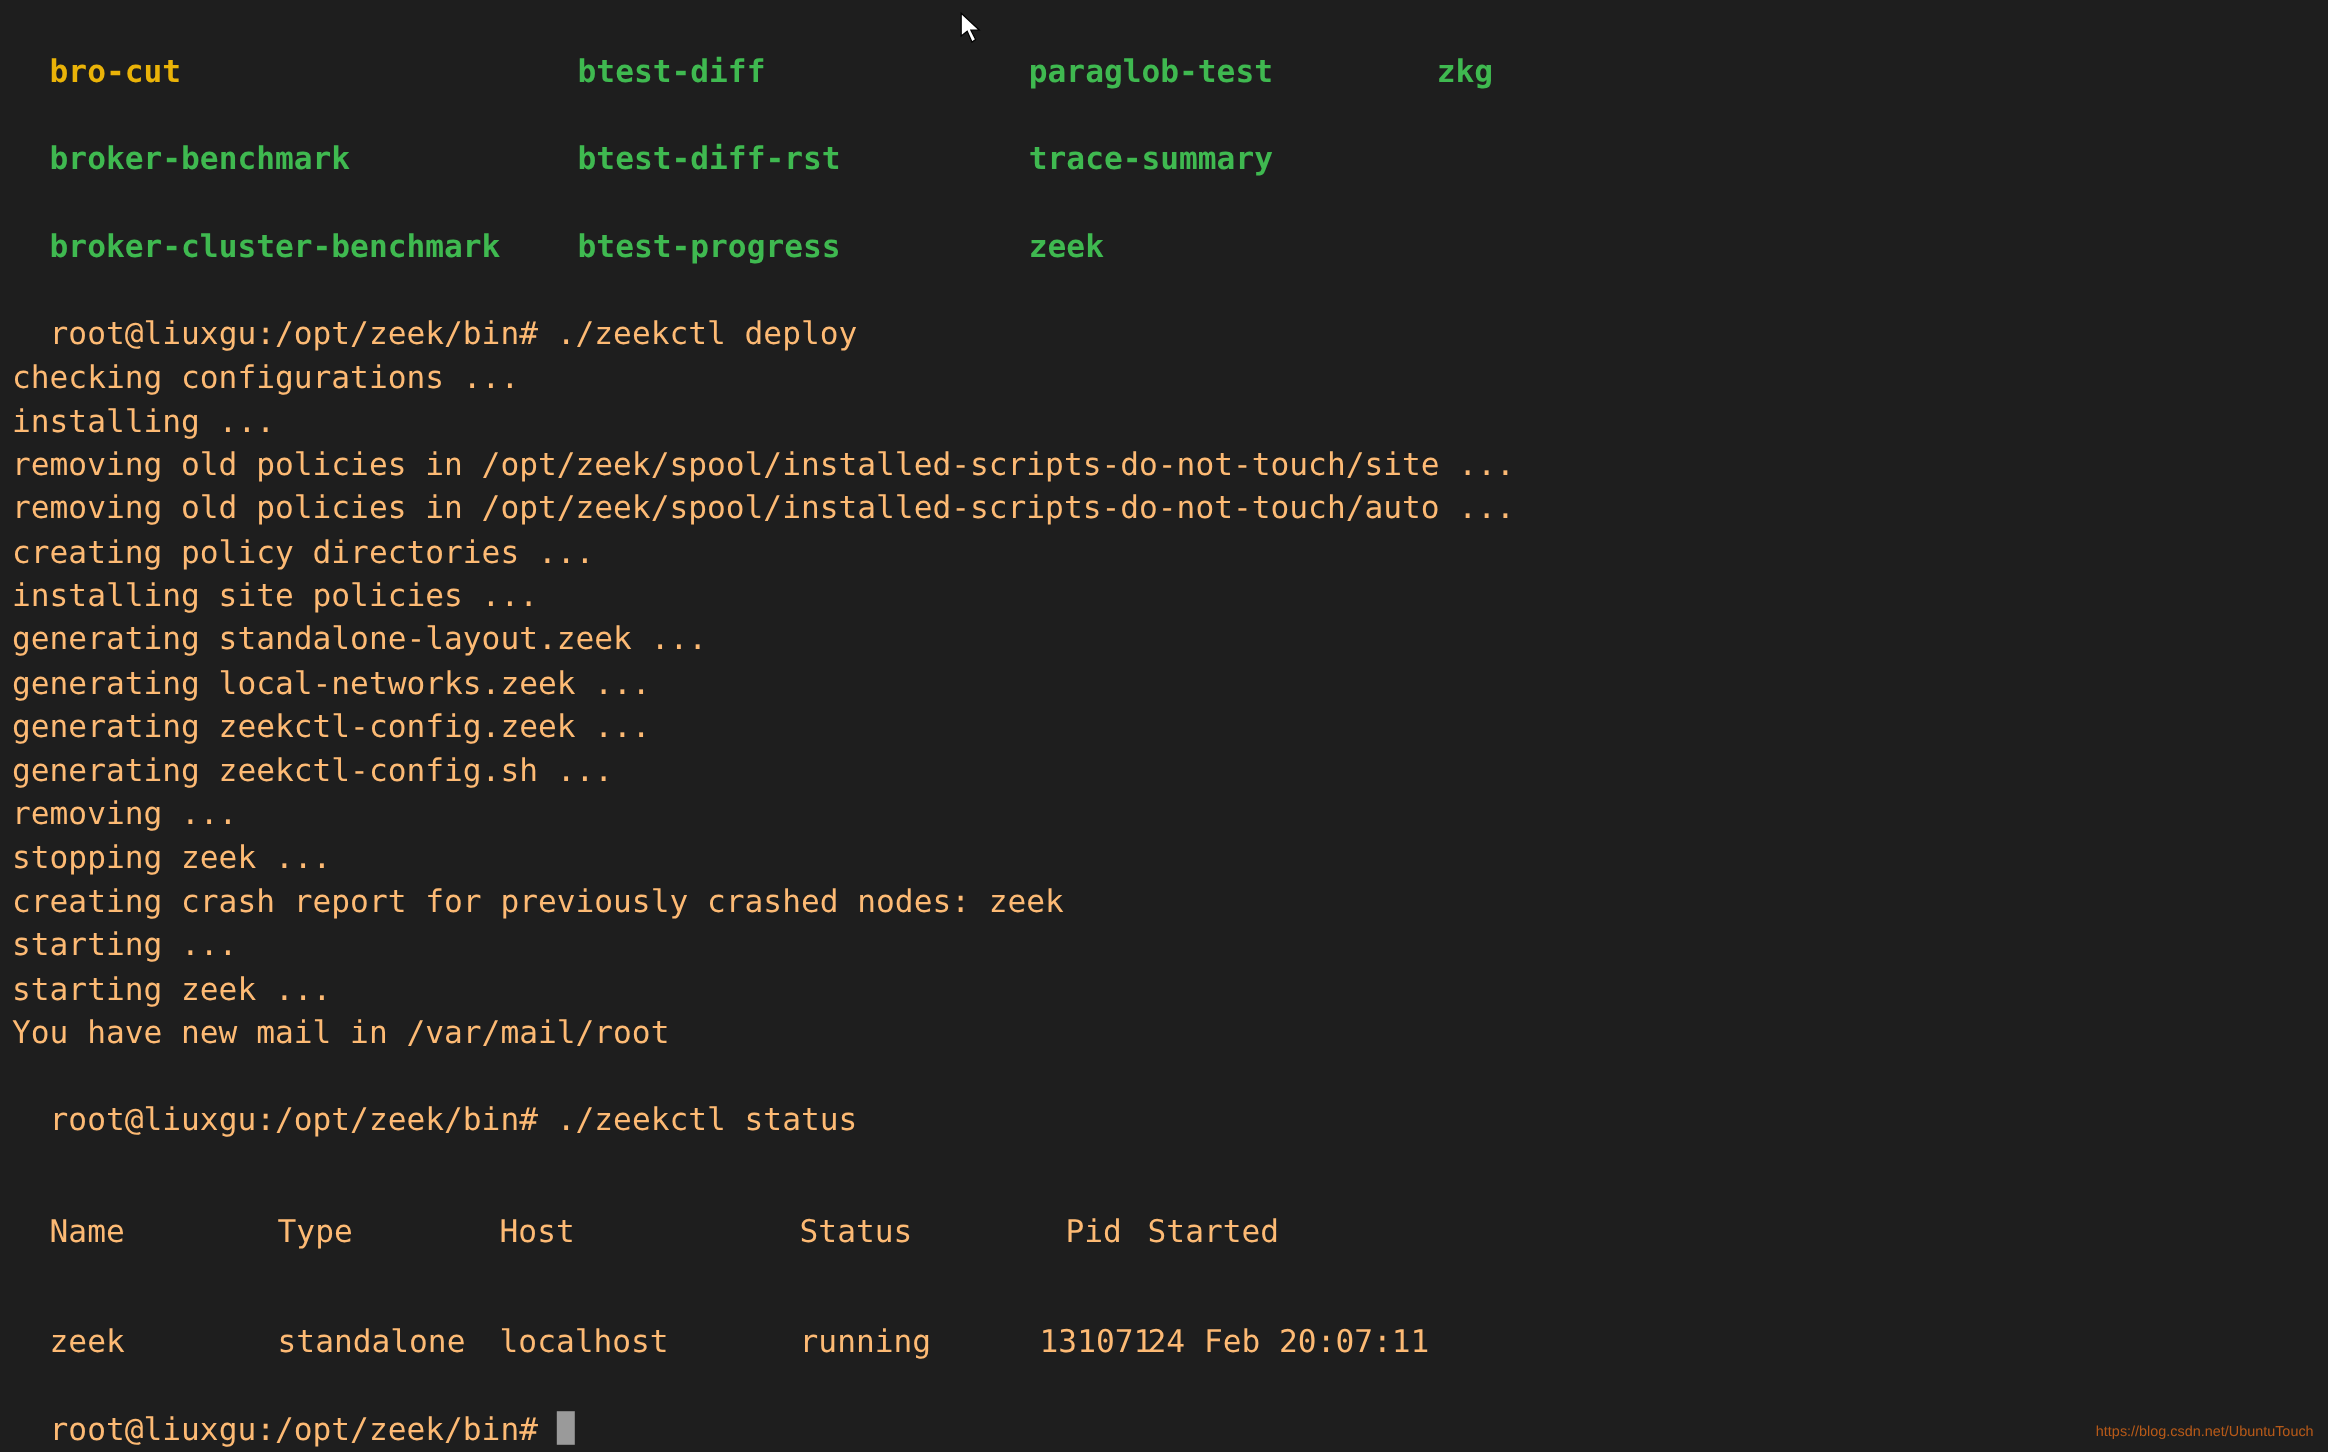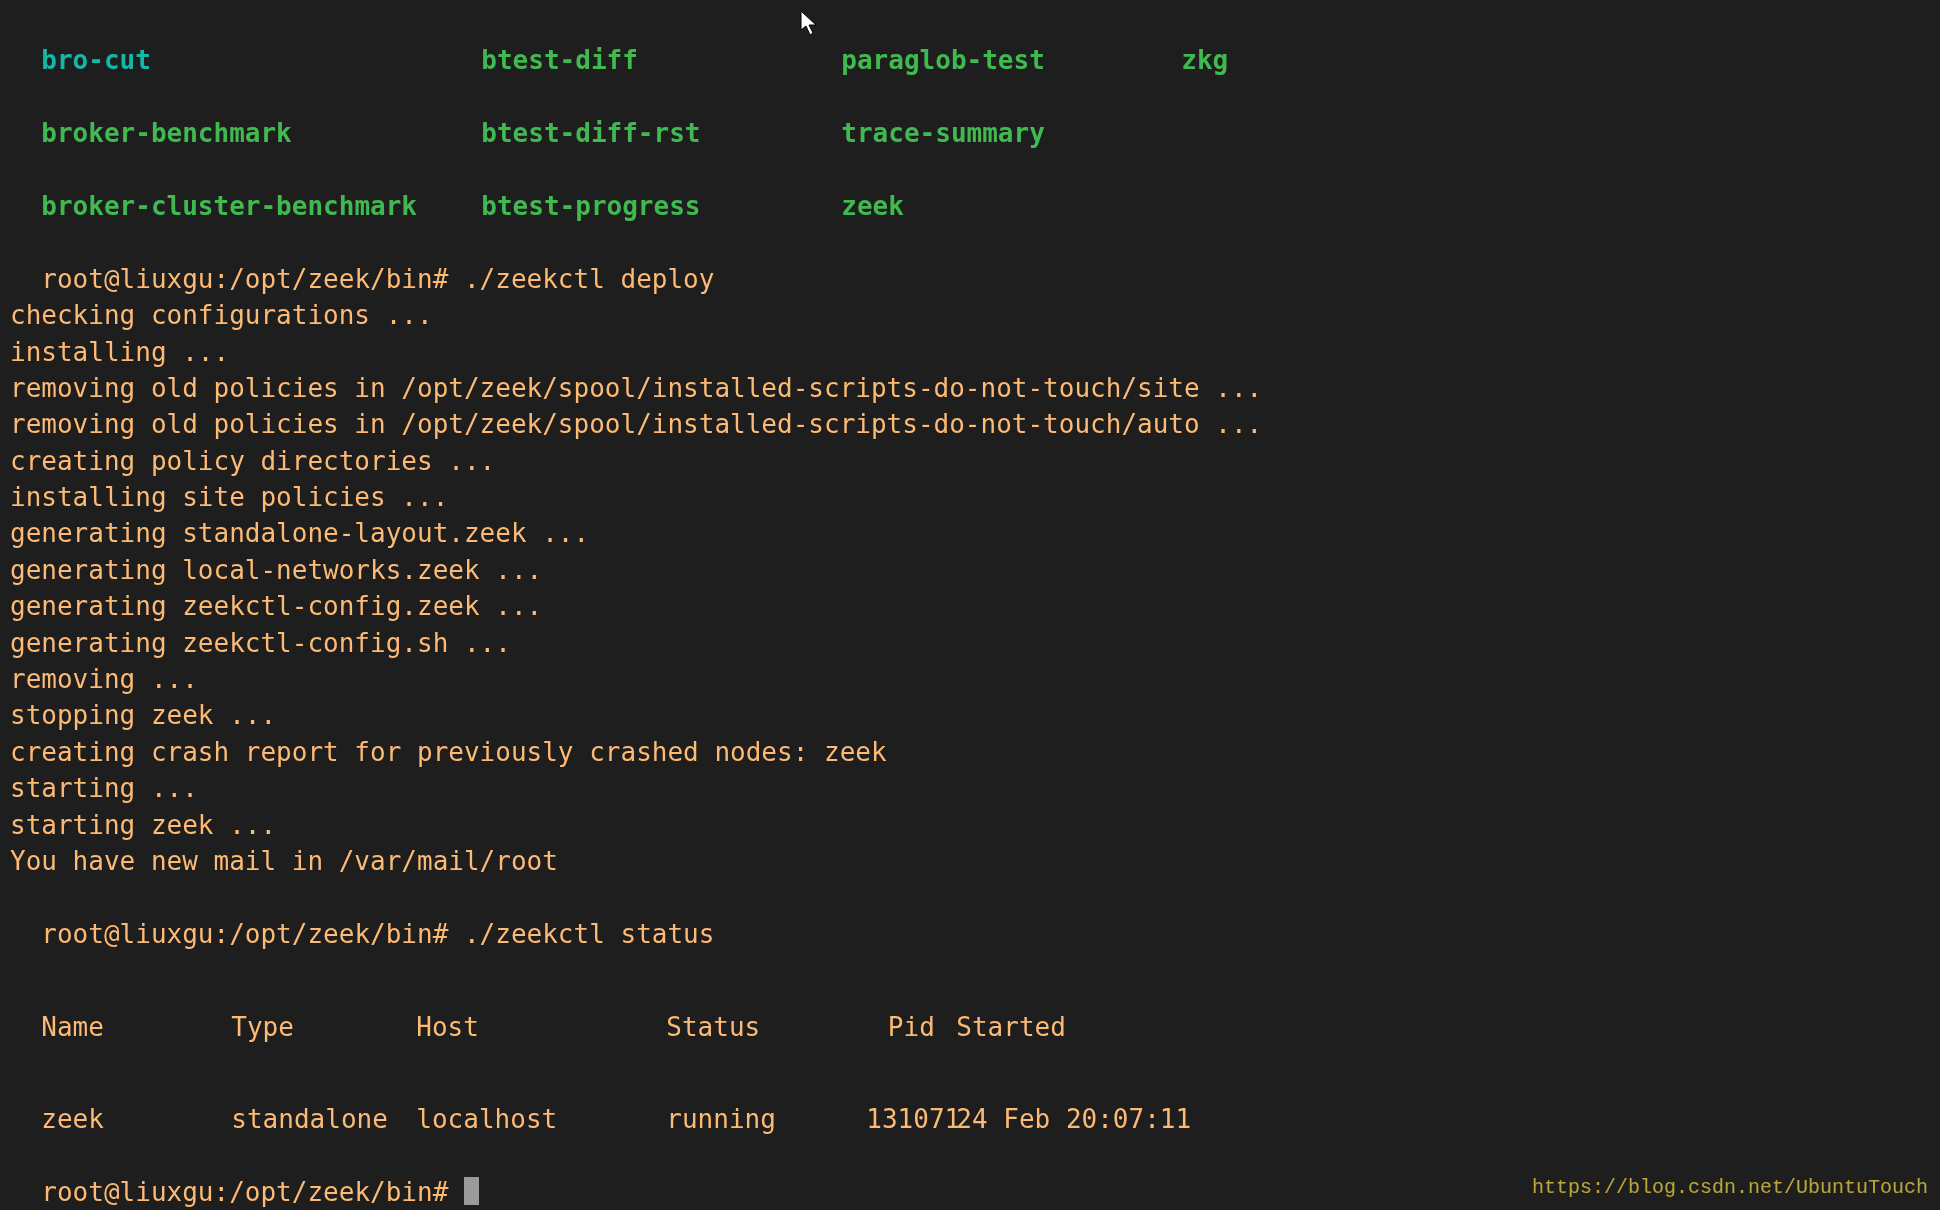--- a/index.html
+++ b/index.html
@@ -9,50 +9,50 @@
       font-size: 26px;
       line-height: 1.4;
       color: #e8e8e8;
       padding: 6px 10px;
       width: 1940px;
       height: 1210px;
       overflow: hidden;
       position: relative;
     }
     .row { white-space: pre; }
-    .cyan { color: #14b8a6; font-weight: 600; }
+    .cyan { color: #eab308; font-weight: 600; }
     .green { color: #3fb950; font-weight: 600; }
     .white { color: #fdba74; }
     .col { display: inline-block; }
     .c0 { width: 440px; }
     .c1 { width: 360px; }
-    .c2 { width: 340px; }
+    .c2 { width: 340px; margin-left: 16px; }
     .c3 { width: 200px; }
     
     .sName   { display:inline-block; width: 190px; margin-top: 20px; }
     .sType   { display:inline-block; width: 185px; }
     .sHost   { display:inline-block; width: 250px; }
     .sStatus { display:inline-block; width: 200px; }
     .sPid    { display:inline-block; width: 90px; text-align: center; }
     .sStart  { display:inline-block; }
     .cursor {
       display: inline-block;
       width: 15px;
       height: 28px;
       background: #9a9a9a;
       vertical-align: -4px;
     }
     .watermark {
       position: absolute;
       right: 12px;
       bottom: 8px;
-      font-size: 20px;
-      color: #fde047;
+      font-size: 12px;
+      color: #f97316;
       opacity: 0.7;
-      font-family: Liberation Mono, monospace;
+      font-family: Liberation Sans, sans-serif;
     }
     .mouse-cursor {
       position: absolute;
       left: 800px;
       top: 10px;
       width: 18px;
       height: 26px;
       pointer-events: none;
     }
   </style>

